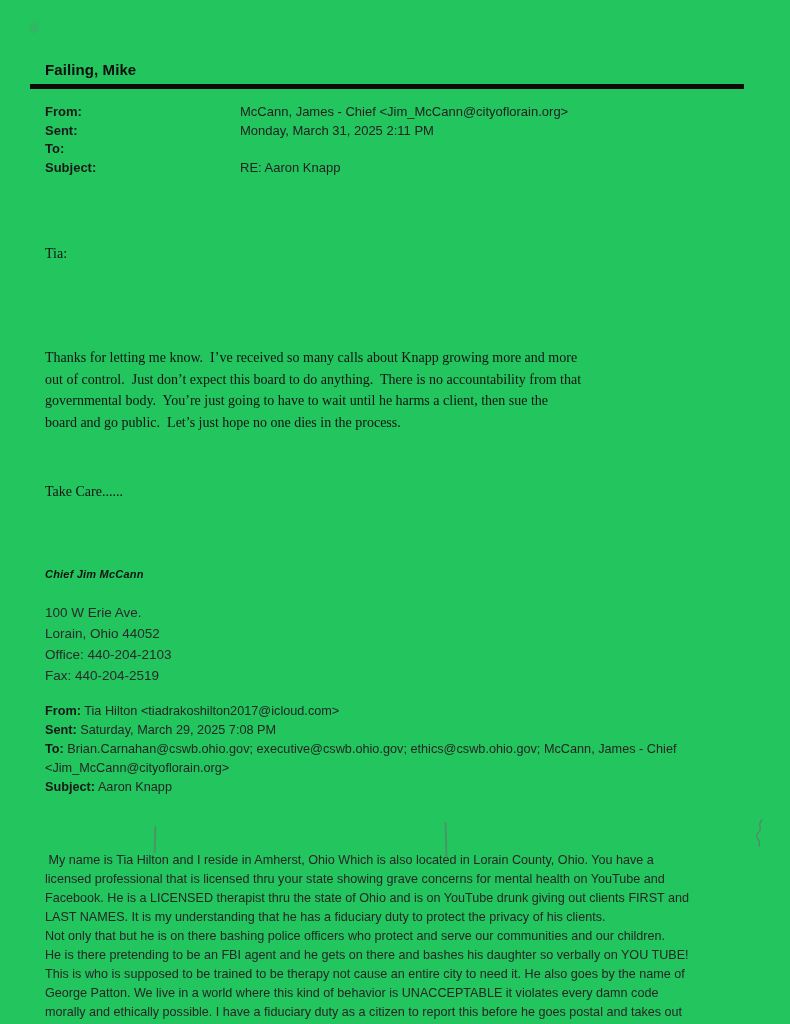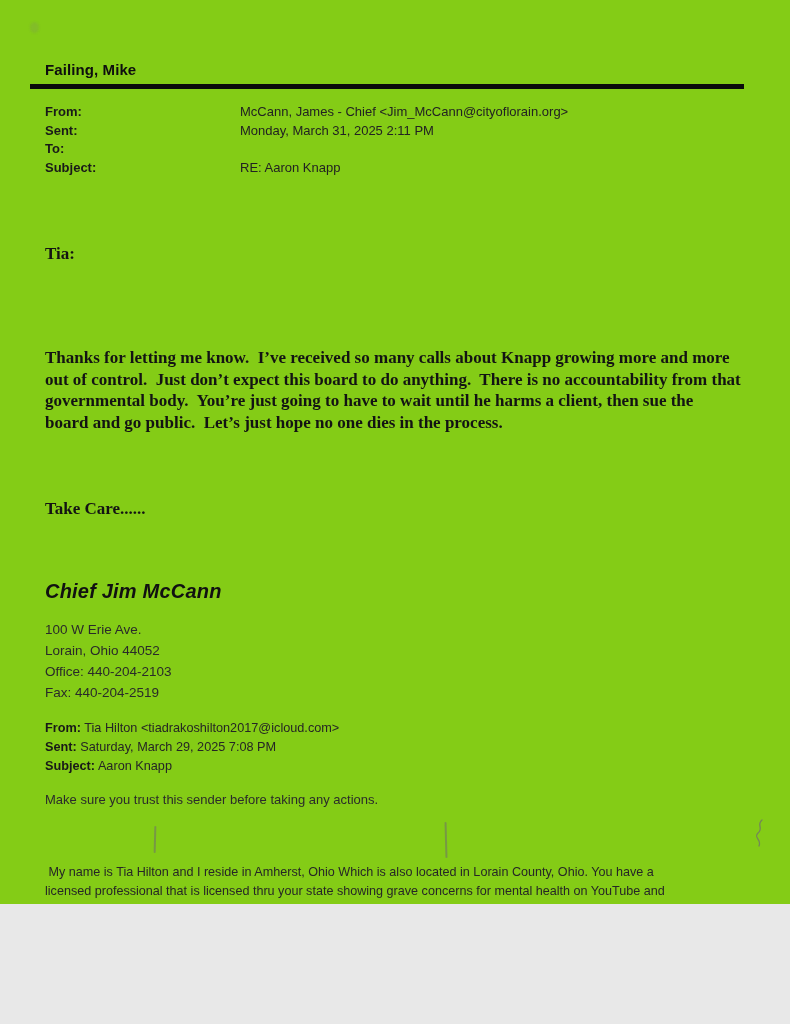--- a/index.html
+++ b/index.html
@@ -2,22 +2,22 @@
 <html><head>
 <meta charset="utf-8">
 <title>Scanned Email Document</title>
 <style>
   * { margin: 0; padding: 0; box-sizing: border-box; }
   html, body { background: #e8e8e8; }
   body { width: 790px; margin: 0 auto; font-family: "Liberation Sans", "DejaVu Sans", sans-serif; }
   .page {
     position: relative;
     width: 790px;
-    height: 904px;
-    background: #84cc16;
+    height: 1024px;
+    background: #22c55e;
     overflow: hidden;
     color: #1e1e1e;
   }
 
   
   .doc-title {
     margin: 60px 45px 0 45px;
     font-size: 15px;
     line-height: 19px;
     font-weight: bold;
@@ -34,33 +34,32 @@
   
   .hdr1 { margin: 14px 45px 0 45px; font-size: 13px; line-height: 18.5px; }
   .hdr1 .hrow { display: flex; }
   .hdr1 .hlabel { flex: 0 0 195px; font-weight: bold; color: #191919; }
   .hdr1 .hvalue { white-space: pre-wrap; color: #222222; }
 
   
   .serif-block {
     margin: 23px 45px 0 45px;
     font-family: "Liberation Serif", "DejaVu Serif", serif;
-    font-size: 17px;
+    font-size: 14px;
     line-height: 21.6px;
     color: #131313;
     white-space: pre-wrap;
-    font-weight: bold;
   }
   .serif-block .para { margin-top: 39px; }
-  .serif-block .closing { margin-top: 21px; }
+  .serif-block .closing { margin-top: 4px; }
 
   
   .signature { margin: 20px 45px 0 45px; }
   .sig-name {
-    font-size: 20px;
+    font-size: 11px;
     line-height: 19px;
     font-weight: bold;
     font-style: italic;
     color: #111111;
     letter-spacing: 0.2px;
   }
   .sig-lines {
     margin-top: 18px;
     font-size: 13.5px;
     line-height: 21px;
@@ -139,25 +138,26 @@
     <div class="sig-name">Chief Jim McCann</div>
     <div class="sig-lines">100 W Erie Ave.
 Lorain, Ohio 44052
 Office: 440-204-2103
 Fax: 440-204-2519</div>
   </section>
 
   <section class="hdr2">
     <div><span class="hlabel">From:</span><span class="hvalue"> Tia Hilton &lt;tiadrakoshilton2017@icloud.com&gt;</span></div>
     <div><span class="hlabel">Sent:</span><span class="hvalue"> Saturday, March 29, 2025 7:08 PM</span></div>
+    <div><span class="hlabel">To:</span><span class="hvalue"> Brian.Carnahan@cswb.ohio.gov; executive@cswb.ohio.gov; ethics@cswb.ohio.gov; McCann, James - Chief
+&lt;Jim_McCann@cityoflorain.org&gt;</span></div>
     <div><span class="hlabel">Subject:</span><span class="hvalue"> Aaron Knapp</span></div>
   </section>
 
 
-  <div class="warning">Make sure you trust this sender before taking any actions.</div>
 
   <div class="body2">
     <div> My name is Tia Hilton and I reside in Amherst, Ohio Which is also located in Lorain County, Ohio. You have a
 licensed professional that is licensed thru your state showing grave concerns for mental health on YouTube and
 Facebook. He is a LICENSED therapist thru the state of Ohio and is on YouTube drunk giving out clients FIRST and
 LAST NAMES. It is my understanding that he has a fiduciary duty to protect the privacy of his clients.
 Not only that but he is on there bashing police officers who protect and serve our communities and our children.
 He is there pretending to be an FBI agent and he gets on there and bashes his daughter so verbally on YOU TUBE!
 This is who is supposed to be trained to be therapy not cause an entire city to need it. He also goes by the name of
 George Patton. We live in a world where this kind of behavior is UNACCEPTABLE it violates every damn code

